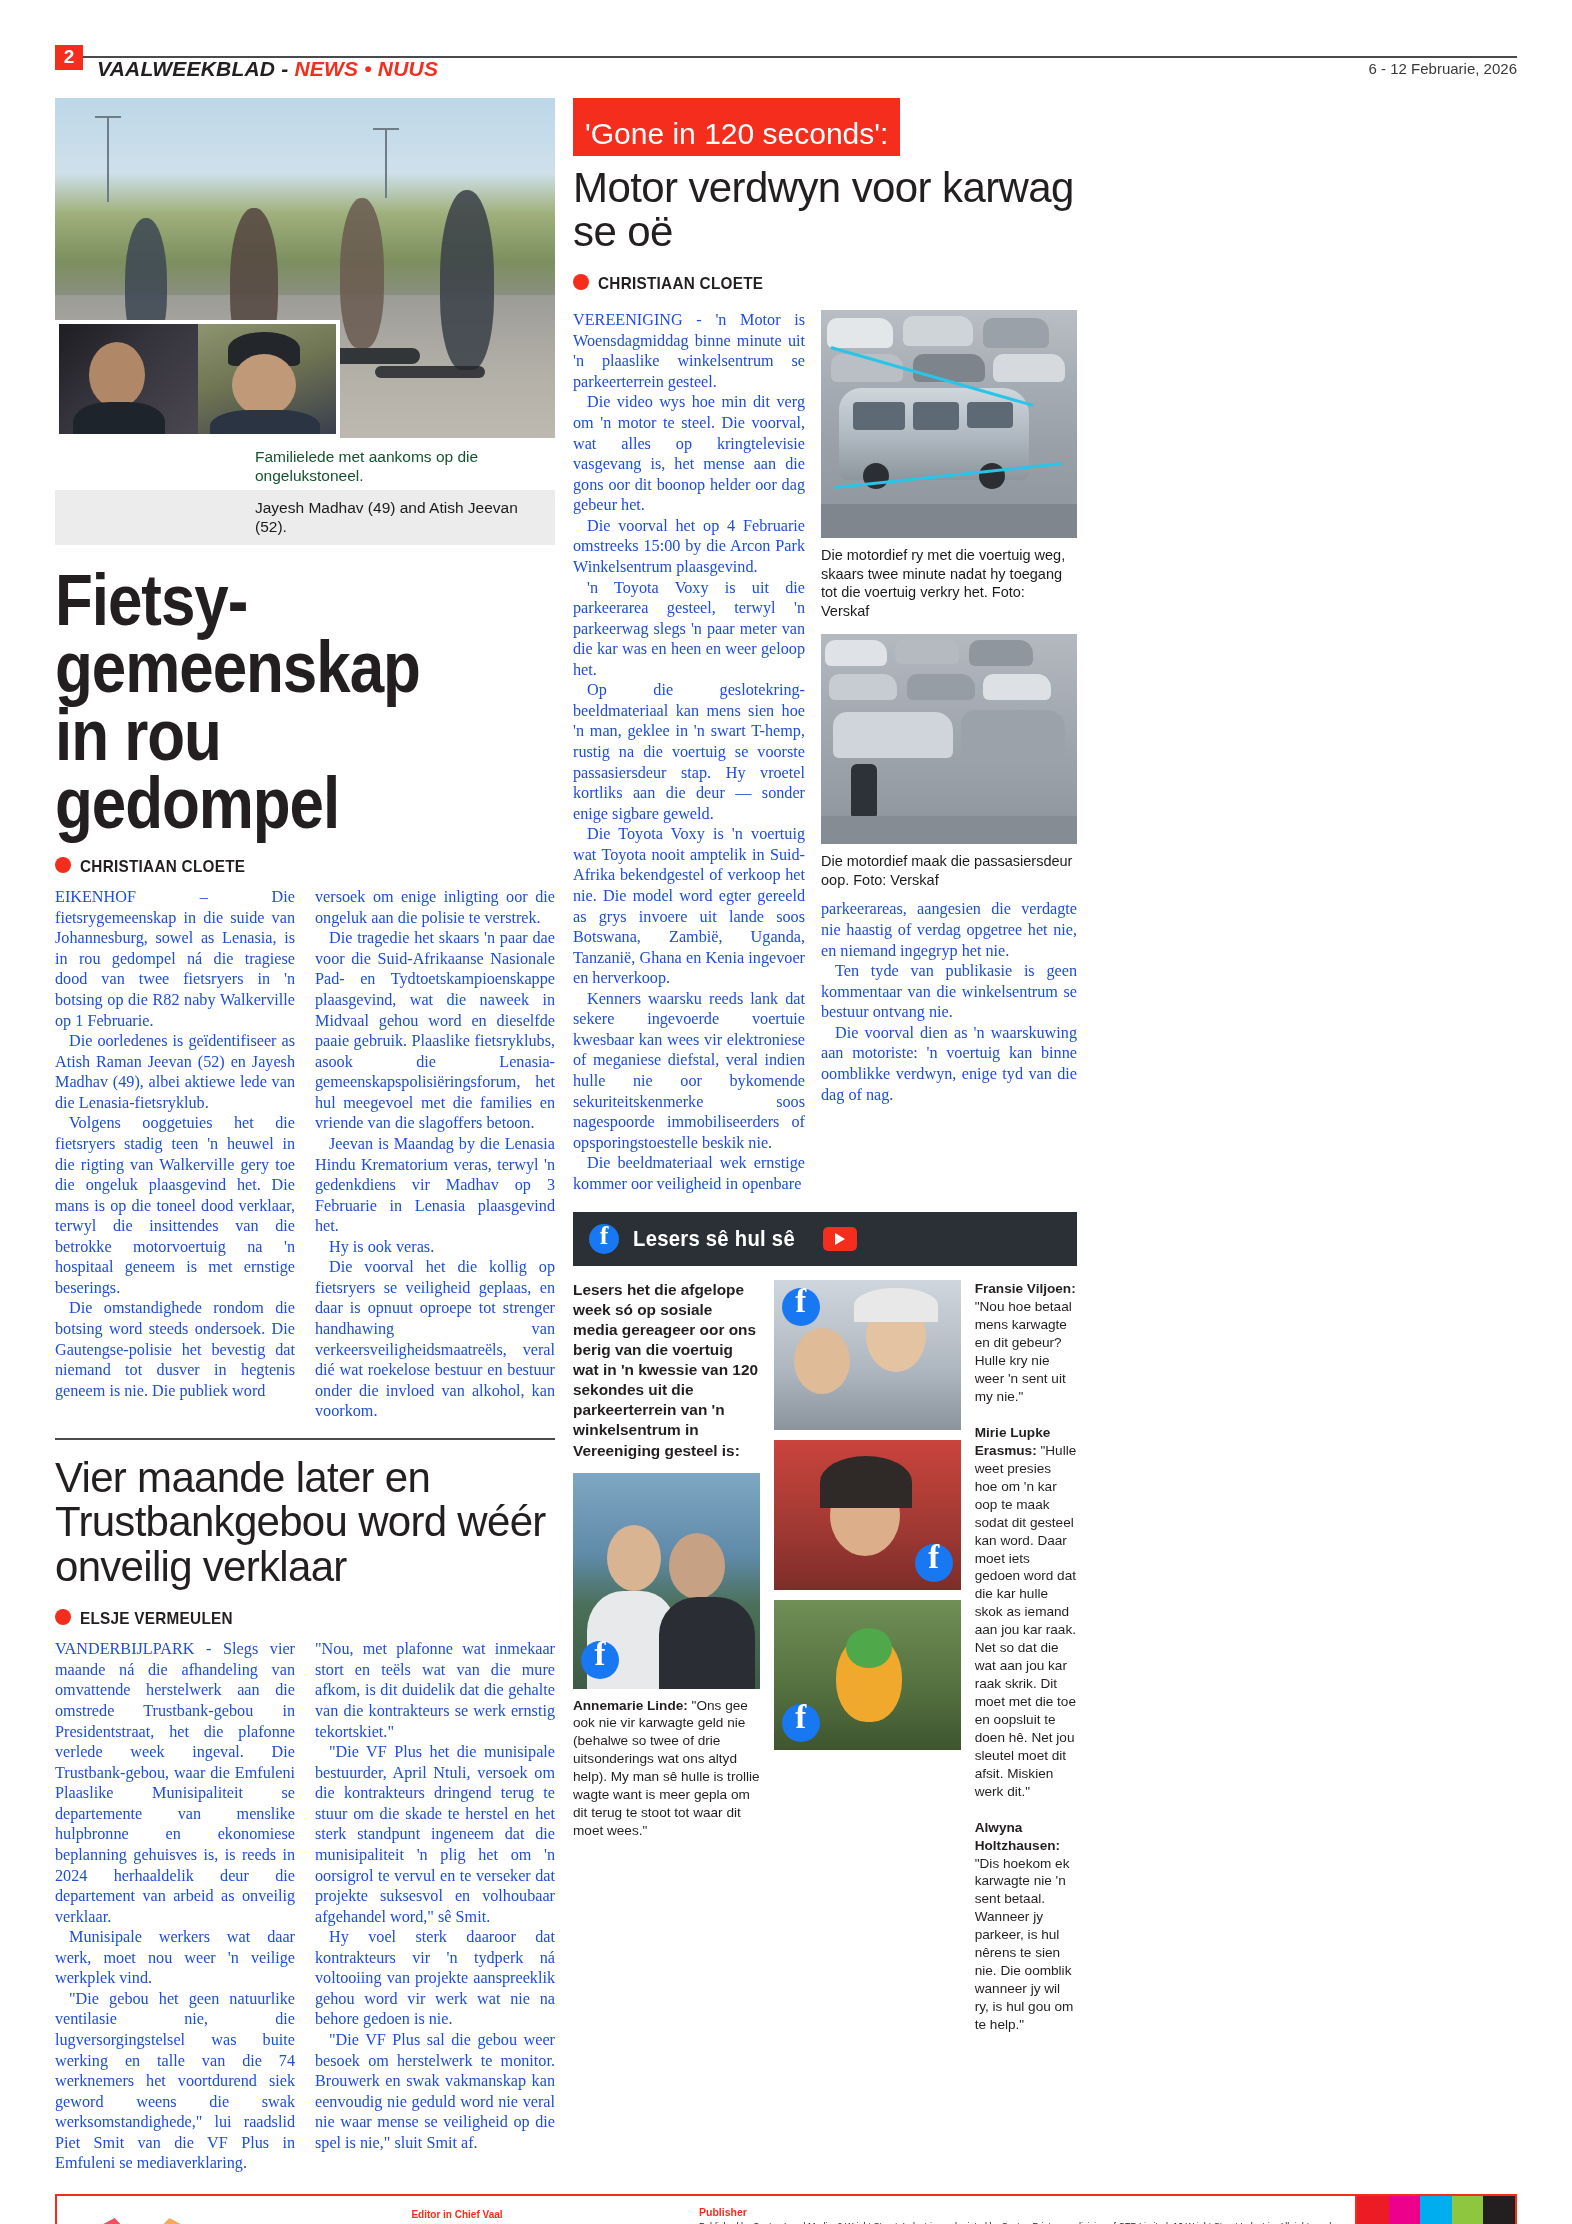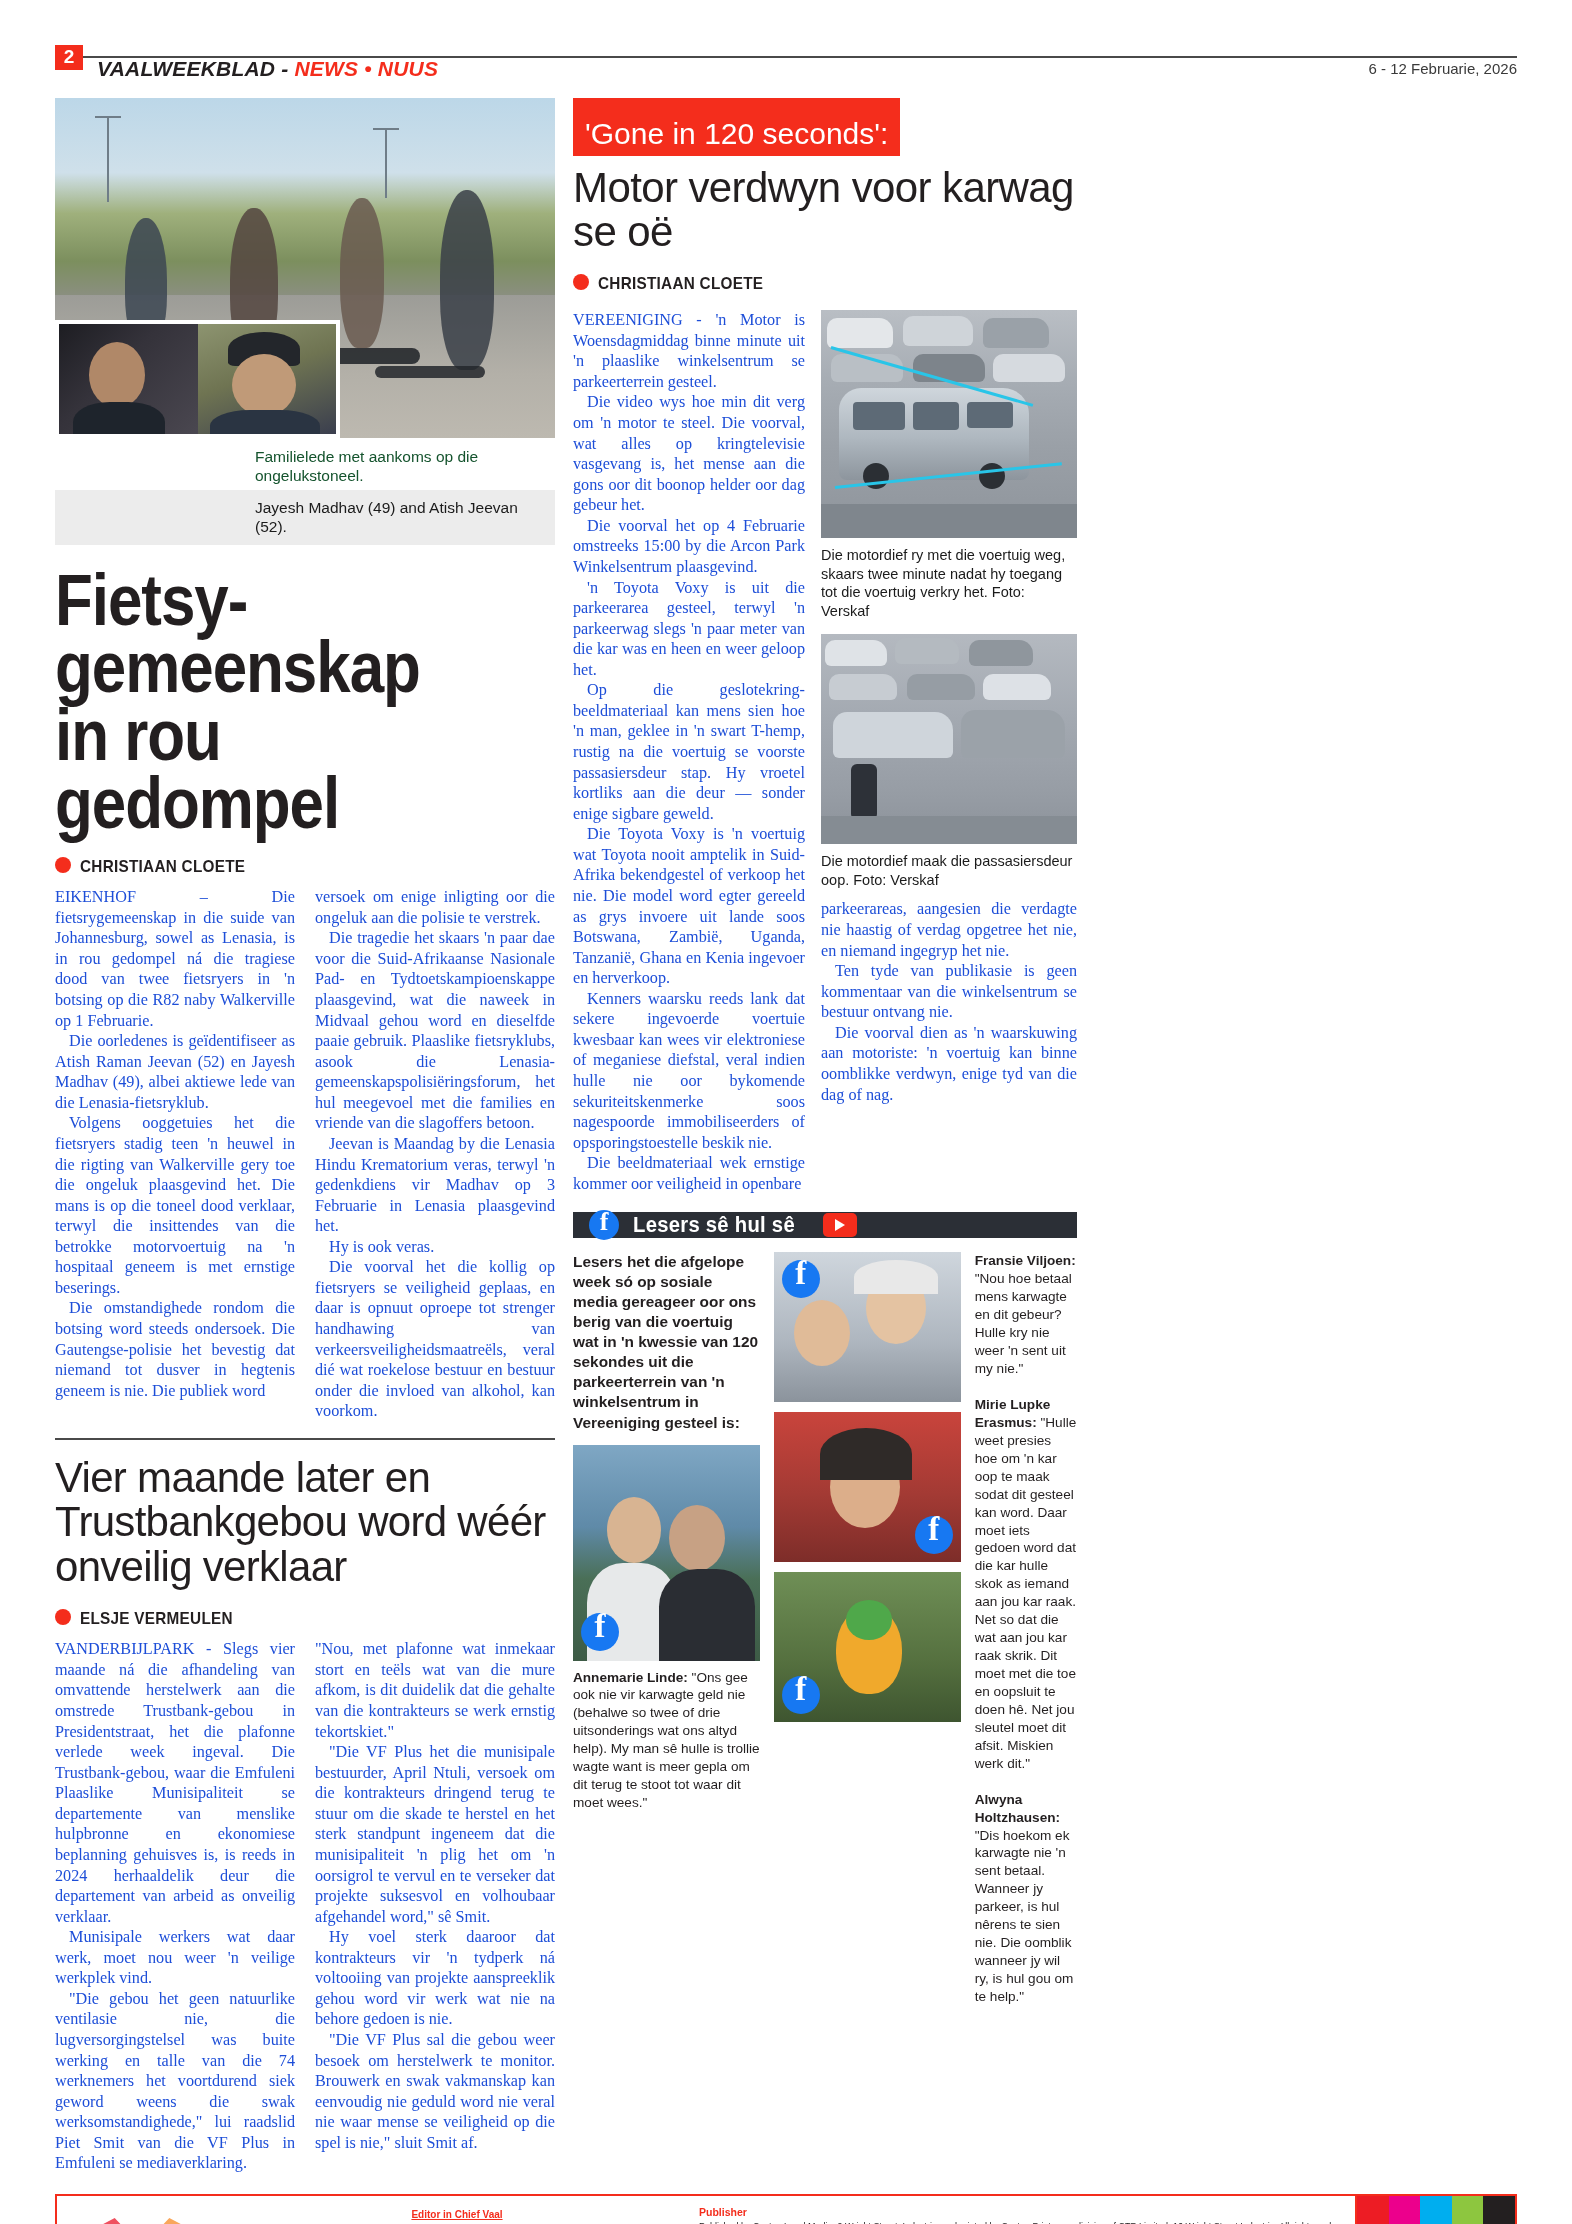--- a/index.html
+++ b/index.html
@@ -113,21 +113,21 @@
   .vanwin { position:absolute; background:#5d6a76; border-radius:4px; }
   .wheel { position:absolute; width:26px; height:26px; border-radius:50%; background:#2b2f34; bottom:-9px; }
   .cyanline { position:absolute; background:#29c5e8; height:3px; transform-origin:left center; }
   .piccap {
     font-family:"Liberation Sans",sans-serif; font-size:14.5px; line-height:1.28;
     padding-top:8px; color:#1b1b1b;
   }
 
   
   .lesers-bar {
-    background:#2b2f36; height:26px; display:flex; align-items:center;
+    background:#2b2f36; height:54px; display:flex; align-items:center;
     gap:14px; padding:0 16px; margin-top:18px;
   }
   .fb-circle { width:30px; height:30px; border-radius:50%; background:#1778f2; position:relative; flex:none; }
   .fb-circle:after { content:"f"; position:absolute; left:0; right:0; top:-3px; text-align:center;
     color:#fff; font-family:"Liberation Serif",serif; font-weight:700; font-size:26px; }
   .lesers-title {
     color:#ffffff; font-family:"Liberation Sans",sans-serif; font-weight:700; font-size:22px;
     letter-spacing:.3px; transform:scaleX(.92); transform-origin:left center;
   }
   .yt-badge { width:34px; height:24px; background:#f42d1c; border-radius:5px; position:relative; flex:none; }
@@ -157,21 +157,21 @@
   .f-logo { width:170px; border-right:0; padding:14px 8px; text-align:center; }
   .mlogo { width:112px; height:84px; margin:2px auto 0 auto; position:relative; }
   .mlogo .p1,.mlogo .p2,.mlogo .p3,.mlogo .p4 { position:absolute; }
   .mlogo .p1 { left:2px; top:6px; width:46px; height:78px;
     background:#ef5160; clip-path: polygon(58% 0,100% 26%,100% 100%,70% 100%,70% 44%,26% 22%,0 48%,0 18%); }
   .mlogo .p2 { right:2px; top:6px; width:46px; height:78px;
     background:#f9a75c; clip-path: polygon(42% 0,0 26%,0 100%,30% 100%,30% 44%,74% 22%,100% 48%,100% 18%); }
 
   .f-credits { width:460px; padding:8px 6px; text-align:center; }
   .cred-h { font-family:"Liberation Sans",sans-serif; font-weight:700; font-size:10px;
-    color:#f42d1c; margin:5px 0 2px 0;text-decoration:underline; }
+    color:#f42d1c; margin:5px 0 2px 0; }
   .cred-l { font-family:"Liberation Sans",sans-serif; font-size:9.2px; color:#1b1b1b; line-height:1.5; }
 
   .f-pub { flex:1; padding:10px 12px; }
   .pub-h { font-family:"Liberation Sans",sans-serif; font-weight:700; font-size:10.5px; color:#f42d1c; margin-bottom:2px; }
   .pub-t { font-family:"Liberation Sans",sans-serif; font-size:9px; color:#1b1b1b; line-height:1.45; margin-bottom:8px; }
 
   .f-swatch { width:160px; display:grid; grid-template-columns:repeat(5,1fr); grid-auto-rows:1fr; border-left:2px solid #f42d1c; }
   .sw { width:100%; height:100%; }
 </style>
 </head>

